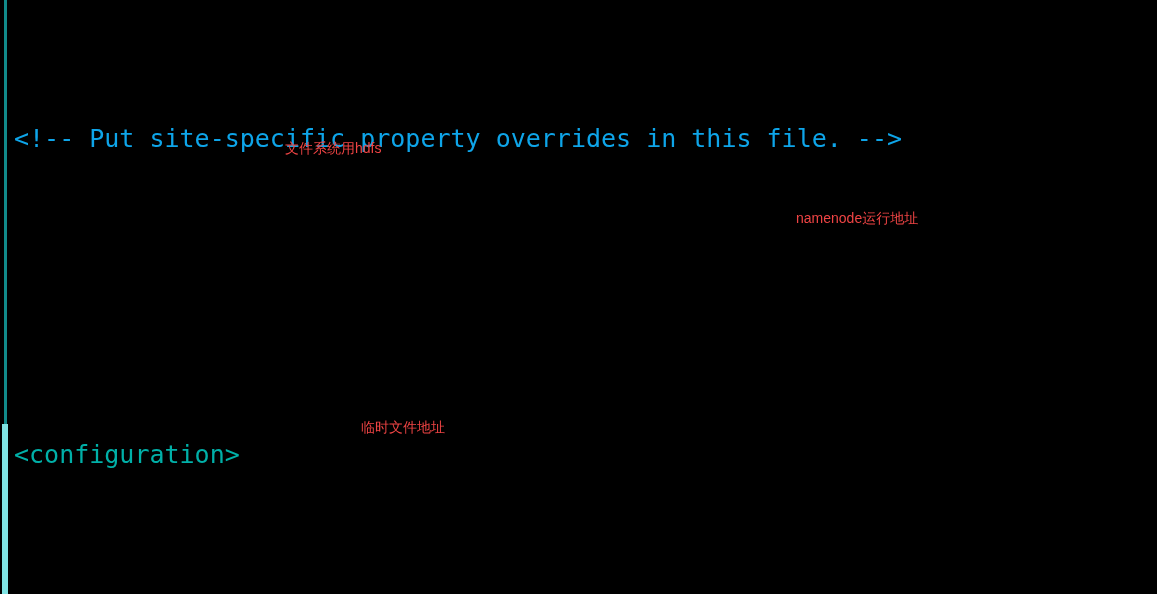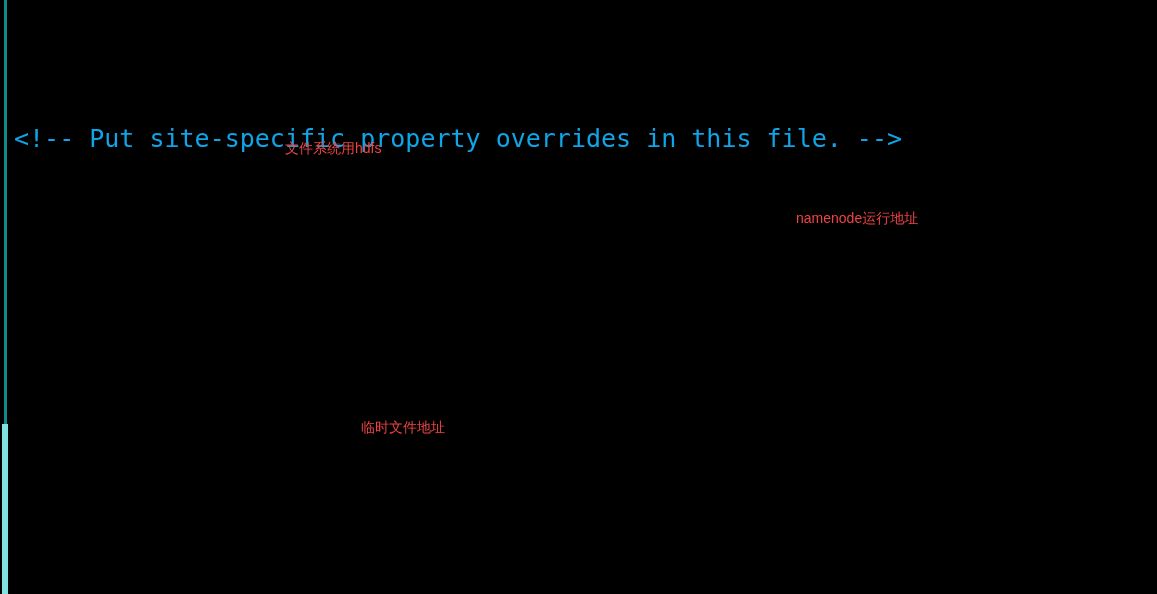--- a/index.html
+++ b/index.html
@@ -67,20 +67,21 @@
 
   <div id="gutter-top"></div>
   <div id="gutter-bottom"></div>
 
   <div id="code">
 
     <div class="line"><span class="cmt">&lt;!-- Put site-specific property overrides in this file. --&gt;</span></div>
 
     <div class="line"><span></span></div>
 
+    <div class="line"><span class="tag">&lt;configuration&gt;</span></div>
 
     <div class="line"></div>
 
     
 
     
 
     
 
     

